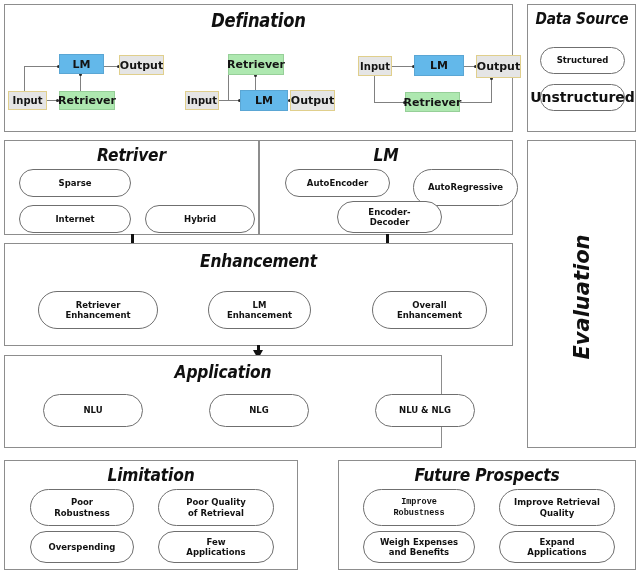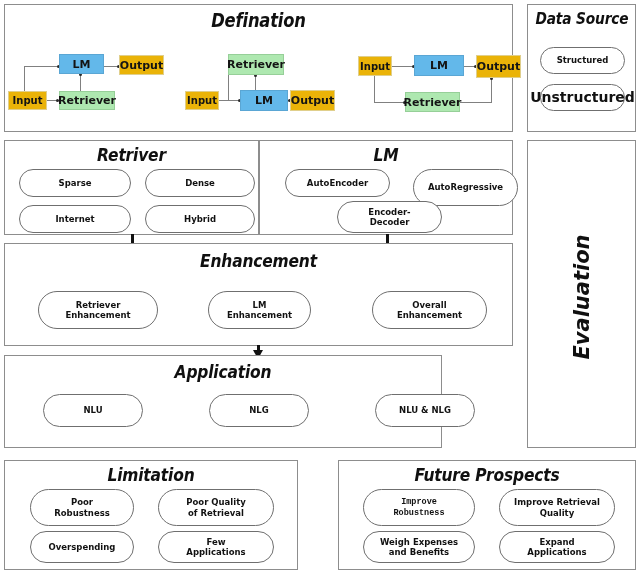--- a/index.html
+++ b/index.html
@@ -54,21 +54,21 @@
     position:absolute;
     box-sizing:border-box;
     border:1px solid #9a9a9a;
     display:flex;align-items:center;justify-content:center;
     font-weight:bold;
     color:#141414;
     white-space:nowrap;
   }
   .fbox.lm{background:#63b8ea;border-color:#5aa6d4;}
   .fbox.retr{background:#aee8b0;border-color:#96cf98;}
-  .fbox.io{background:#eab308;border-color:#e0cf8c;}
+  .fbox.io{background:#e5e5e5;border-color:#e0cf8c;}
 
   
   .ln{position:absolute;background:#808080;}
   .lnh{height:1.2px;}
   .lnv{width:1.2px;}
   .dot{position:absolute;width:3px;height:3px;background:#2b2b2b;border-radius:50%;}
 
   
   .thk{position:absolute;background:#111;}
   .thkh{height:2.6px;}
@@ -168,21 +168,20 @@
     <div class="pill" style="left:12px;top:79px;width:85px;height:27px;font-size:14px;">Unstructured</div>
   </div>
 
   <div class="panel" style="left:4px;top:140px;width:509px;height:95px;">
     <div class="divider" style="left:253px;top:0;height:93px;"></div>
 
     <div class="panel-title" style="left:0;width:253px;top:3px;font-size:18px;">Retriver</div>
     <div class="panel-title" style="left:253px;width:256px;top:3px;font-size:18px;">LM</div>
 
     <div class="pill" style="left:14px;top:28px;width:112px;height:28px;font-size:8.5px;">Sparse</div>
-    <div class="pill" style="left:140px;top:28px;width:110px;height:28px;font-size:8.5px;">Dense</div>
     <div class="pill" style="left:14px;top:64px;width:112px;height:28px;font-size:8.5px;">Internet</div>
     <div class="pill" style="left:140px;top:64px;width:110px;height:28px;font-size:8.5px;">Hybrid</div>
 
     <div class="pill" style="left:280px;top:28px;width:105px;height:28px;font-size:8.5px;">AutoEncoder</div>
     <div class="pill" style="left:408px;top:28px;width:105px;height:37px;font-size:8.5px;">AutoRegressive</div>
     <div class="pill" style="left:332px;top:60px;width:105px;height:32px;font-size:8.5px;white-space:pre-line;">Encoder-
 Decoder</div>
   </div>
 
   <div class="thk thkv" style="left:131px;top:234px;height:43px;"></div>

